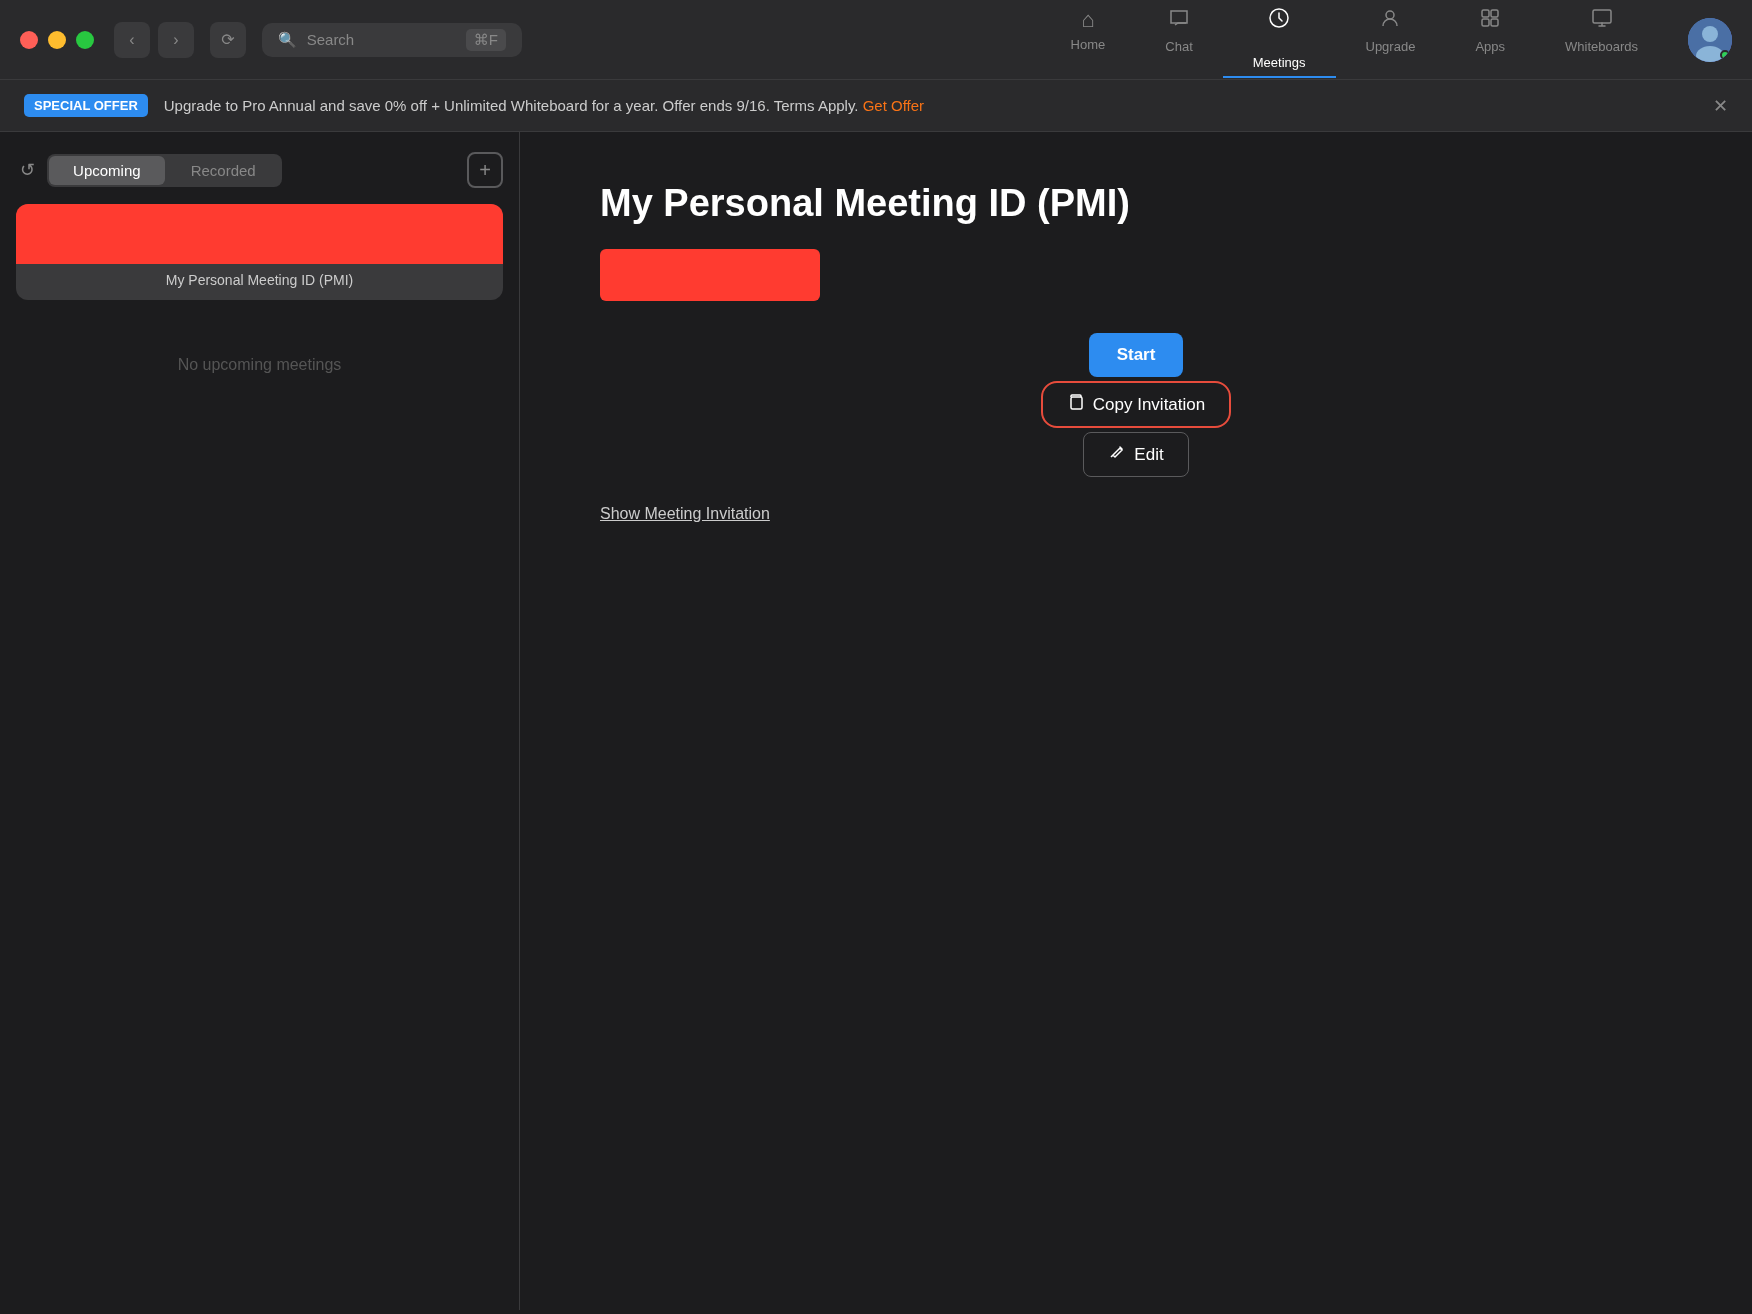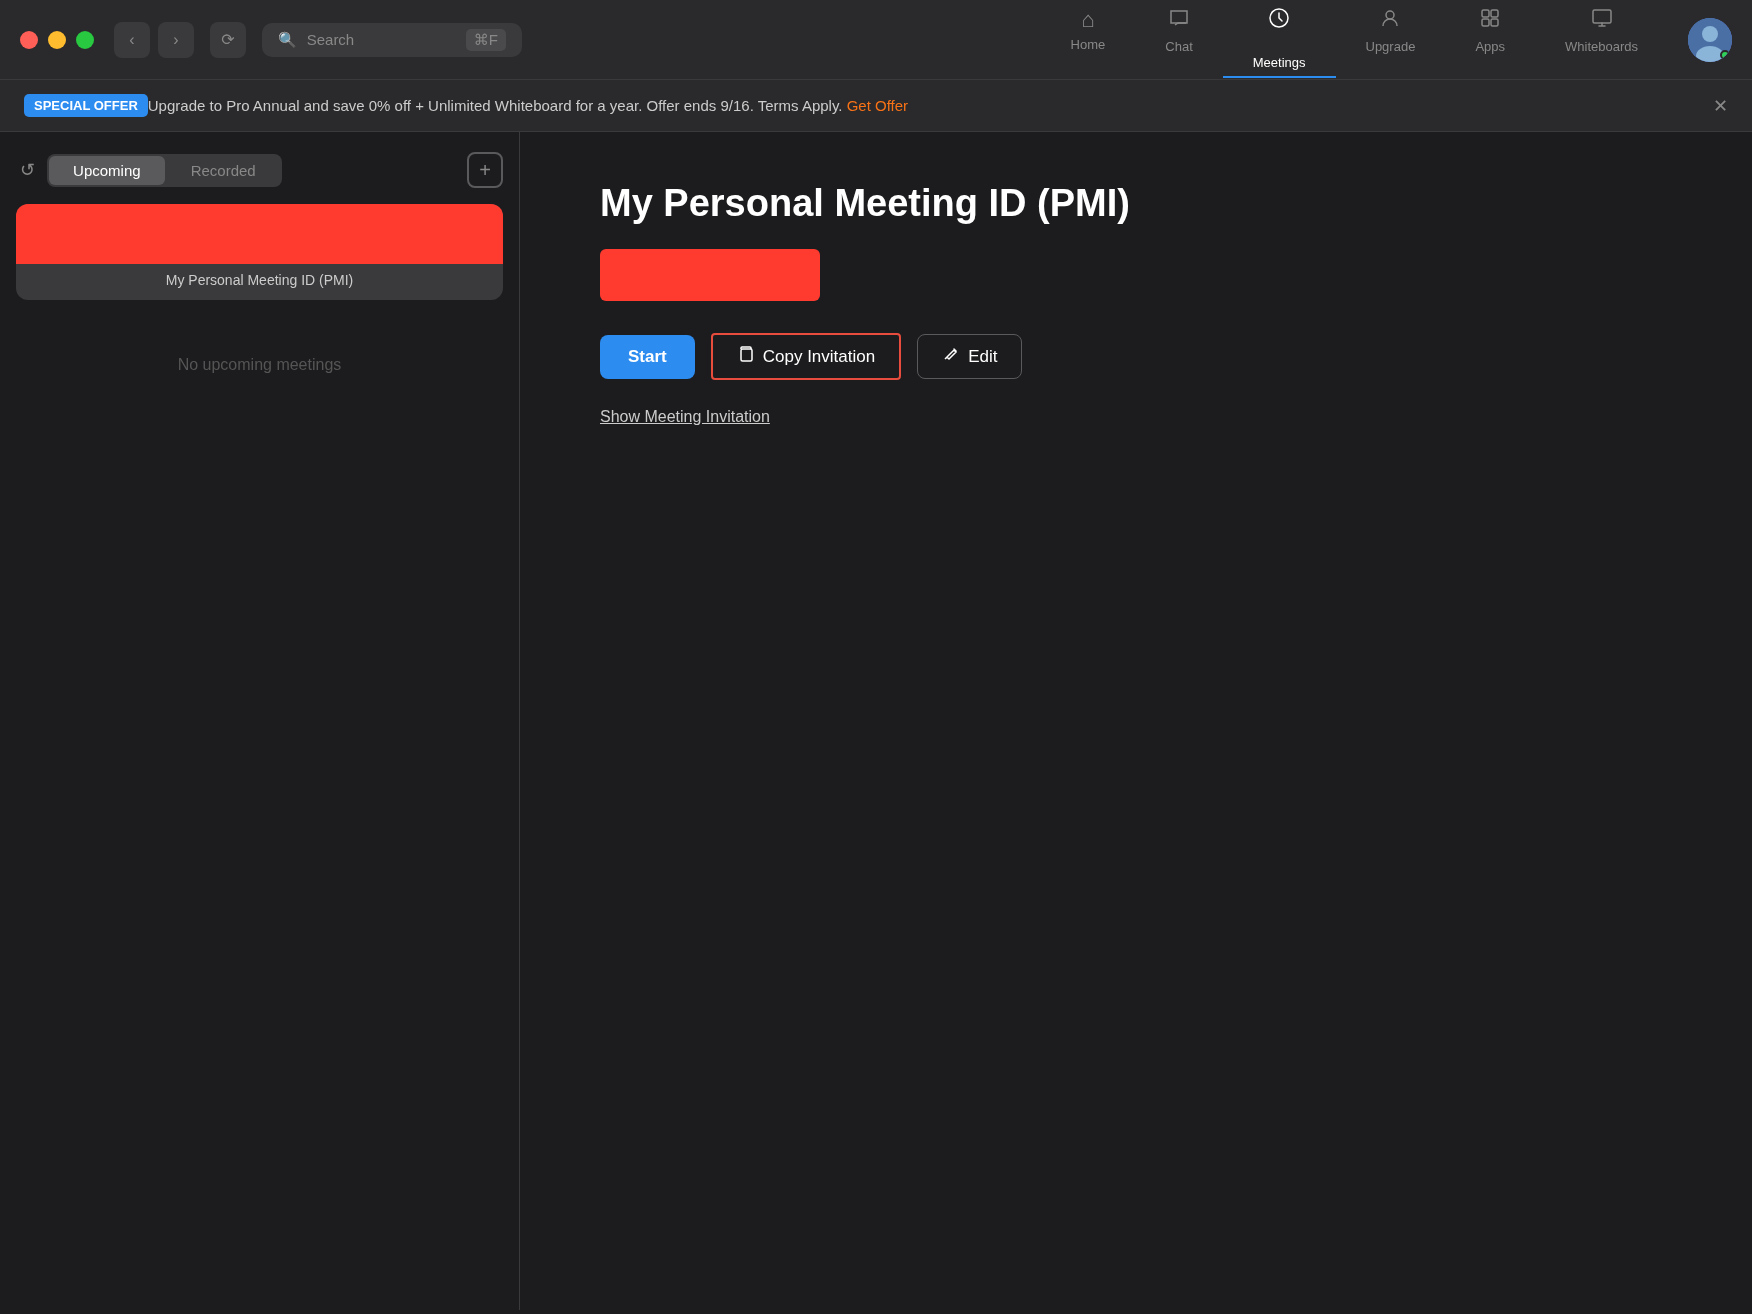--- a/index.html
+++ b/index.html
@@ -158,21 +158,21 @@
     }
 
     
     .banner {
       width: 100%;
       background: #2a2a2c;
       border-bottom: 1px solid #3a3a3c;
       padding: 14px 24px;
       display: flex;
       align-items: center;
-      gap: 0;
+      gap: 16px;
     }
 
     .special-offer-badge {
       background: #2d8cf0;
       color: white;
       font-size: 13px;
       font-weight: 700;
       padding: 4px 10px;
       border-radius: 5px;
       white-space: nowrap;
@@ -310,41 +310,42 @@
 
     .meeting-id-block {
       width: 220px;
       height: 52px;
       background: #ff3b30;
       border-radius: 6px;
     }
 
     .action-buttons {
       display: flex;
-      gap: 16px;
+      gap: 4px;
       align-items: center;
       margin-top: 8px;
+      flex-direction: column;
     }
 
     .btn-start {
       background: #2d8cf0;
       color: white;
       border: none;
       border-radius: 8px;
       padding: 12px 28px;
       font-size: 17px;
       font-weight: 600;
       cursor: pointer;
     }
 
     .btn-copy {
       background: transparent;
       color: white;
       border: 2.5px solid #e74c3c;
-      border-radius: 4px;
+      border-radius: 16px;
       padding: 10px 24px;
       font-size: 17px;
       font-weight: 500;
       cursor: pointer;
       display: flex;
       align-items: center;
       gap: 8px;
     }
 
     .btn-edit {

